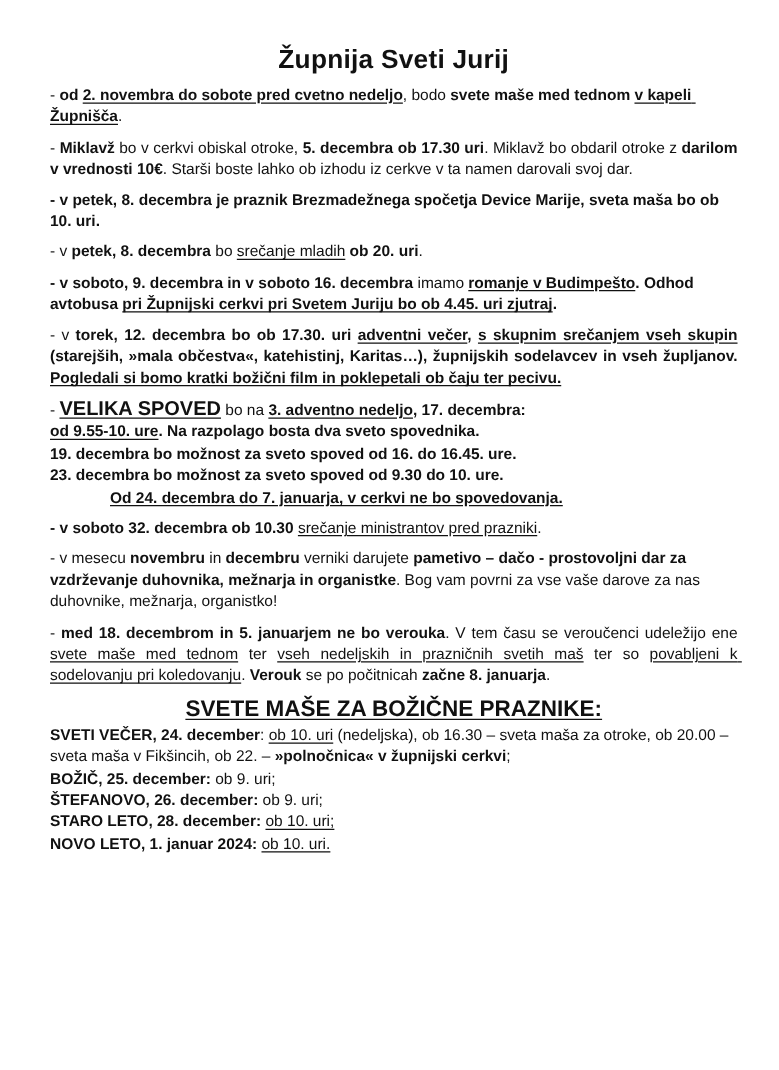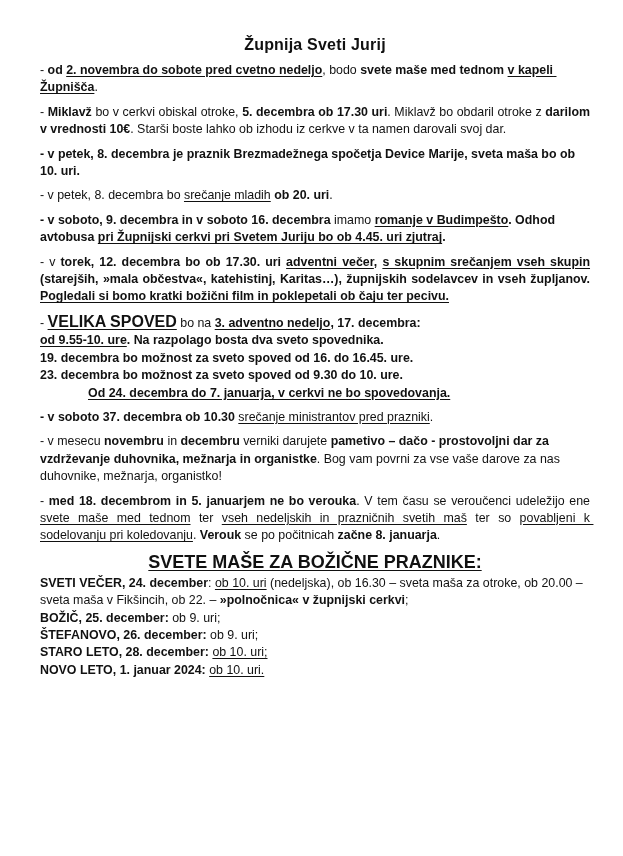--- a/index.html
+++ b/index.html
@@ -1,46 +1,46 @@
 <!DOCTYPE html>
 <html><head>
 <meta charset="utf-8">
 <style>
   html, body { margin:0; padding:0; background:#fff; }
   body { width:623px; height:856px; position:relative; overflow:hidden;
          font-family:"Liberation Sans", sans-serif; color:#111; }
   .page { position:absolute; left:40px; top:36px; width:550px; }
-  h1 { margin:0 0 8px 0; text-align:center; font-size:16px; font-weight:bold; letter-spacing:0.2px; }
+  h1 { margin:0 0 8px 0; text-align:center; font-size:21px; font-weight:bold; letter-spacing:0.2px; }
   .para { font-size:12.4px; line-height:17.4px; margin:0 0 7px 0; text-align:left; }
   .para.just { text-align:justify; }
   .tight { margin-bottom:0; }
   h2 { margin:6px 0 2px 0; text-align:center; font-size:18px; font-weight:bold; text-decoration:underline; text-underline-offset:2px; }
   .seg { white-space:pre-wrap; }
 </style>
 </head>
 <body>
 
 <div class="page">
   <h1>Župnija Sveti Jurij</h1>
 
   <div>
     <p class="para"><span class="seg">- </span><span class="seg" style="font-weight: bold;">od </span><span class="seg" style="font-weight: bold; text-decoration: underline; text-underline-offset: 2px;">2. novembra do sobote pred cvetno nedeljo</span><span class="seg">, bodo </span><span class="seg" style="font-weight: bold;">svete maše med tednom </span><span class="seg" style="font-weight: bold; text-decoration: underline; text-underline-offset: 2px;">v kapeli Župnišča</span><span class="seg">.</span></p>
     <p class="para just"><span class="seg">- </span><span class="seg" style="font-weight: bold;">Miklavž</span><span class="seg"> bo v cerkvi obiskal otroke, </span><span class="seg" style="font-weight: bold;">5. decembra ob 17.30 uri</span><span class="seg">. Miklavž bo obdaril otroke z </span><span class="seg" style="font-weight: bold;">darilom v vrednosti 10€</span><span class="seg">. Starši boste lahko ob izhodu iz cerkve v ta namen darovali svoj dar.</span></p>
     <p class="para"><span class="seg" style="font-weight: bold;">- v petek, 8. decembra je praznik Brezmadežnega spočetja Device Marije, sveta maša bo ob 10. uri.</span></p>
-    <p class="para"><span class="seg">- v </span><span class="seg" style="font-weight: normal; margin-top: 39px;">petek, 8. decembra</span><span class="seg"> bo </span><span class="seg" style="text-decoration: underline; text-underline-offset: 2px;">srečanje mladih</span><span class="seg" style="font-weight: bold;"> ob 20. uri</span><span class="seg">.</span></p>
+    <p class="para"><span class="seg">- v </span><span class="seg" style="font-weight: bold; margin-top: 39px;">petek, 8. decembra</span><span class="seg"> bo </span><span class="seg" style="text-decoration: underline; text-underline-offset: 2px;">srečanje mladih</span><span class="seg" style="font-weight: bold;"> ob 20. uri</span><span class="seg">.</span></p>
     <p class="para"><span class="seg" style="font-weight: bold;">- v soboto, 9. decembra in v soboto 16. decembra</span><span class="seg"> imamo </span><span class="seg" style="font-weight: bold; text-decoration: underline; text-underline-offset: 2px;">romanje v Budimpešto</span><span class="seg" style="font-weight: bold;">. Odhod avtobusa </span><span class="seg" style="font-weight: bold; text-decoration: underline; text-underline-offset: 2px;">pri Župnijski cerkvi pri Svetem Juriju bo ob 4.45. uri zjutraj</span><span class="seg" style="font-weight: bold;">.</span></p>
     <p class="para just"><span class="seg">- v </span><span class="seg" style="font-weight: bold;">torek, 12. decembra bo ob 17.30. uri </span><span class="seg" style="font-weight: bold; text-decoration: underline; text-underline-offset: 2px;">adventni večer</span><span class="seg" style="font-weight: bold;">, </span><span class="seg" style="font-weight: bold; text-decoration: underline; text-underline-offset: 2px;">s skupnim srečanjem vseh skupin</span><span class="seg" style="font-weight: bold;"> (starejših, »mala občestva«, katehistinj, Karitas…), župnijskih sodelavcev in vseh župljanov.  </span><span class="seg" style="font-weight: bold; text-decoration: underline; text-underline-offset: 2px;">Pogledali si bomo kratki božični film in poklepetali ob čaju ter pecivu.</span></p>
     <div style="margin-bottom:7px">
       <p class="para tight"><span class="seg">- </span><span class="seg" style="font-weight: bold; text-decoration: underline; text-underline-offset: 2px; font-size: 16px;">VELIKA SPOVED</span><span class="seg"> bo na </span><span class="seg" style="font-weight: bold; text-decoration: underline; text-underline-offset: 2px;">3. adventno nedeljo</span><span class="seg" style="font-weight: bold;">, 17. decembra:</span></p>
       <p class="para tight"><span class="seg" style="font-weight: bold; text-decoration: underline; text-underline-offset: 2px;">od 9.55-10. ure</span><span class="seg" style="font-weight: bold;">. Na razpolago bosta dva sveto spovednika.</span></p>
       <p class="para tight"><span class="seg" style="font-weight: bold;">19. decembra bo možnost za sveto spoved od 16. do 16.45. ure.</span></p>
       <p class="para tight"><span class="seg" style="font-weight: bold;">23. decembra bo možnost za sveto spoved od 9.30 do 10. ure.</span></p>
       <p class="para tight"><span class="seg" style="font-weight: bold; text-decoration: underline; text-underline-offset: 2px; margin-left: 48px;">Od 24. decembra do 7. januarja, v cerkvi ne bo spovedovanja.</span></p>
     </div>
-    <p class="para"><span class="seg" style="font-weight: bold;">- v soboto 37. decembra ob 10.30</span><span class="seg"> </span><span class="seg" style="text-decoration: underline; text-underline-offset: 2px;">srečanje ministrantov pred prazniki</span><span class="seg">.</span></p>
+    <p class="para"><span class="seg" style="font-weight: bold;">- v soboto 32. decembra ob 10.30</span><span class="seg"> </span><span class="seg" style="text-decoration: underline; text-underline-offset: 2px;">srečanje ministrantov pred prazniki</span><span class="seg">.</span></p>
     <p class="para"><span class="seg">- v mesecu </span><span class="seg" style="font-weight: bold;">novembru</span><span class="seg"> in </span><span class="seg" style="font-weight: bold;">decembru</span><span class="seg"> verniki darujete </span><span class="seg" style="font-weight: bold;">pametivo – dačo - prostovoljni dar za vzdrževanje duhovnika, mežnarja in organistke</span><span class="seg">. Bog vam povrni za vse vaše darove za nas duhovnike, mežnarja, organistko!</span></p>
     <p class="para just"><span class="seg">- </span><span class="seg" style="font-weight: bold;">med 18. decembrom in 5. januarjem ne bo verouka</span><span class="seg">. V tem času se veroučenci udeležijo ene </span><span class="seg" style="text-decoration: underline; text-underline-offset: 2px;">svete maše med tednom</span><span class="seg"> ter </span><span class="seg" style="text-decoration: underline; text-underline-offset: 2px;">vseh nedeljskih in prazničnih svetih maš</span><span class="seg"> ter so </span><span class="seg" style="text-decoration: underline; text-underline-offset: 2px;">povabljeni k sodelovanju pri koledovanju</span><span class="seg">. </span><span class="seg" style="font-weight: bold;">Verouk</span><span class="seg"> se po počitnicah </span><span class="seg" style="font-weight: bold;">začne 8. januarja</span><span class="seg">.</span></p>
   </div>
 
   <h2>SVETE MAŠE ZA BOŽIČNE PRAZNIKE:</h2>
   <div>
     <p class="para tight"><span class="seg" style="font-weight: bold;">SVETI VEČER, 24. december</span><span class="seg">: </span><span class="seg" style="text-decoration: underline; text-underline-offset: 2px;">ob 10. uri</span><span class="seg"> (nedeljska), ob 16.30 – sveta maša za otroke, ob 20.00 – sveta maša v Fikšincih, ob 22. – </span><span class="seg" style="font-weight: bold;">»polnočnica« v župnijski cerkvi</span><span class="seg">;</span></p>
     <p class="para tight"><span class="seg" style="font-weight: bold;">BOŽIČ, 25. december:</span><span class="seg"> ob 9. uri;</span></p>
     <p class="para tight"><span class="seg" style="font-weight: bold;">ŠTEFANOVO, 26. december:</span><span class="seg"> ob 9. uri;</span></p>
     <p class="para tight"><span class="seg" style="font-weight: bold;">STARO LETO, 28. december:</span><span class="seg"> </span><span class="seg" style="text-decoration: underline; text-underline-offset: 2px;">ob 10. uri;</span></p>

